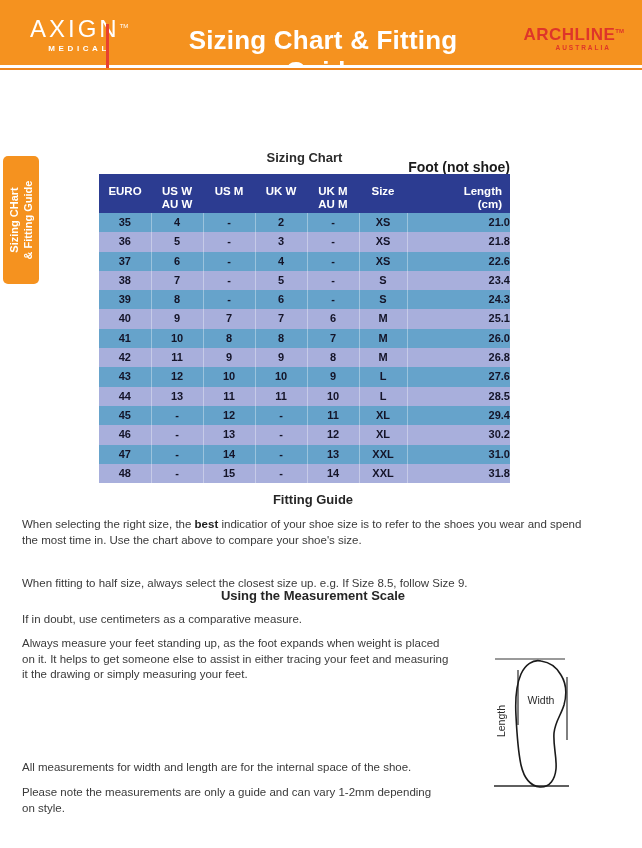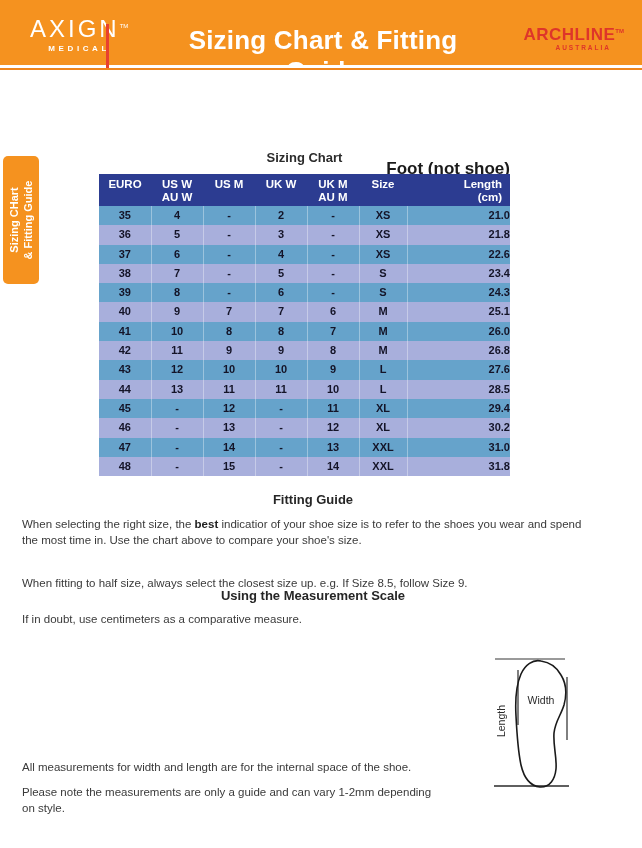--- a/index.html
+++ b/index.html
@@ -26,26 +26,26 @@
   
   .side-tab { position:absolute; left:3px; top:284px; width:128px; height:36px; background:#F5921F;
               border-radius:5px; transform:rotate(-90deg); transform-origin:0 0;
               color:#fff; font-weight:bold; font-size:11px; line-height:14px; text-align:center;
               padding-top:4px; box-sizing:border-box; }
 
   
   .chart-heading { position:absolute; left:99px; top:150px; width:411px; text-align:center;
                    font-size:13px; font-weight:bold; color:#2b2b2b; }
   .foot-label { position:absolute; left:300px; top:159px; width:210px; text-align:right;
-                font-size:17px; font-weight:bold; color:#1a1a1a; }
+                font-size:14px; font-weight:bold; color:#1a1a1a; }
 
   table.sizing-table { position:absolute; left:99px; top:174px; width:411px;
                        border-collapse:collapse; table-layout:fixed; }
   .sizing-table th { background:#2C3C91; color:#ffffff; font-size:11.5px; font-weight:bold;
-                     vertical-align:top; padding:4px 0 2px; line-height:13px; height:31px;
+                     vertical-align:top; padding:11px 0 2px; line-height:13px; height:31px;
                      box-sizing:border-box; text-align:center; }
   .sizing-table th:last-child { text-align:right; padding-right:8px; }
   .sizing-table td { height:19.3px; font-size:11px; font-weight:bold; color:#141428;
                      text-align:center; padding:0; line-height:19.3px; }
   .sizing-table td:last-child { text-align:right; padding-right:0; }
   .sizing-table td + td { border-left:1px solid rgba(255,255,255,0.35); }
   .sizing-table tr.row-blue td { background:#66A3CB; }
   .sizing-table tr.row-lav  td { background:#A8AFDC;margin-left:26px; }
 
   
@@ -264,20 +264,23 @@
       </tbody>
   </table>
 
   <div class="h2 fg-heading">Fitting Guide</div>
   <p class="body-text p-fg1"><span>When selecting the right size, the </span><b>best</b><span> indicatior of your shoe size is to refer to the shoes you wear and spend
 the most time in. Use the chart above to compare your shoe's size.</span></p>
   <p class="body-text p-fg2">When fitting to half size, always select the closest size up. e.g. If Size 8.5, follow Size 9.</p>
 
   <div class="h2 ms-heading">Using the Measurement Scale</div>
   <p class="body-text p-ms1">If in doubt, use centimeters as a comparative measure.</p>
+  <p class="body-text p-ms2">Always measure your feet standing up, as the foot expands when weight is placed
+on it. It helps to get someone else to assist in either tracing your feet and measuring
+it the drawing or simply measuring your feet.</p>
   <p class="body-text p-ms4">All measurements for width and length are for the internal space of the shoe.</p>
   <p class="body-text p-ms5">Please note the measurements are only a guide and can vary 1-2mm depending
 on style.</p>
 
   <svg class="foot-diagram" viewBox="0 0 180 180" xmlns="http://www.w3.org/2000/svg">
     <line x1="33" y1="29" x2="103" y2="29" stroke="#9a9a9a" stroke-width="2.2"></line>
     <line x1="32" y1="156" x2="107" y2="156" stroke="#2a2a2a" stroke-width="1.4"></line>
     <line x1="56" y1="40" x2="56" y2="95" stroke="#2a2a2a" stroke-width="1.2"></line>
     <line x1="105" y1="47" x2="105" y2="110" stroke="#2a2a2a" stroke-width="1.2"></line>
     <path d="M 79,31 C 71,29 63,35 59,44 C 55,53 53,68 54,86 C 55,106 56,121 59,135

